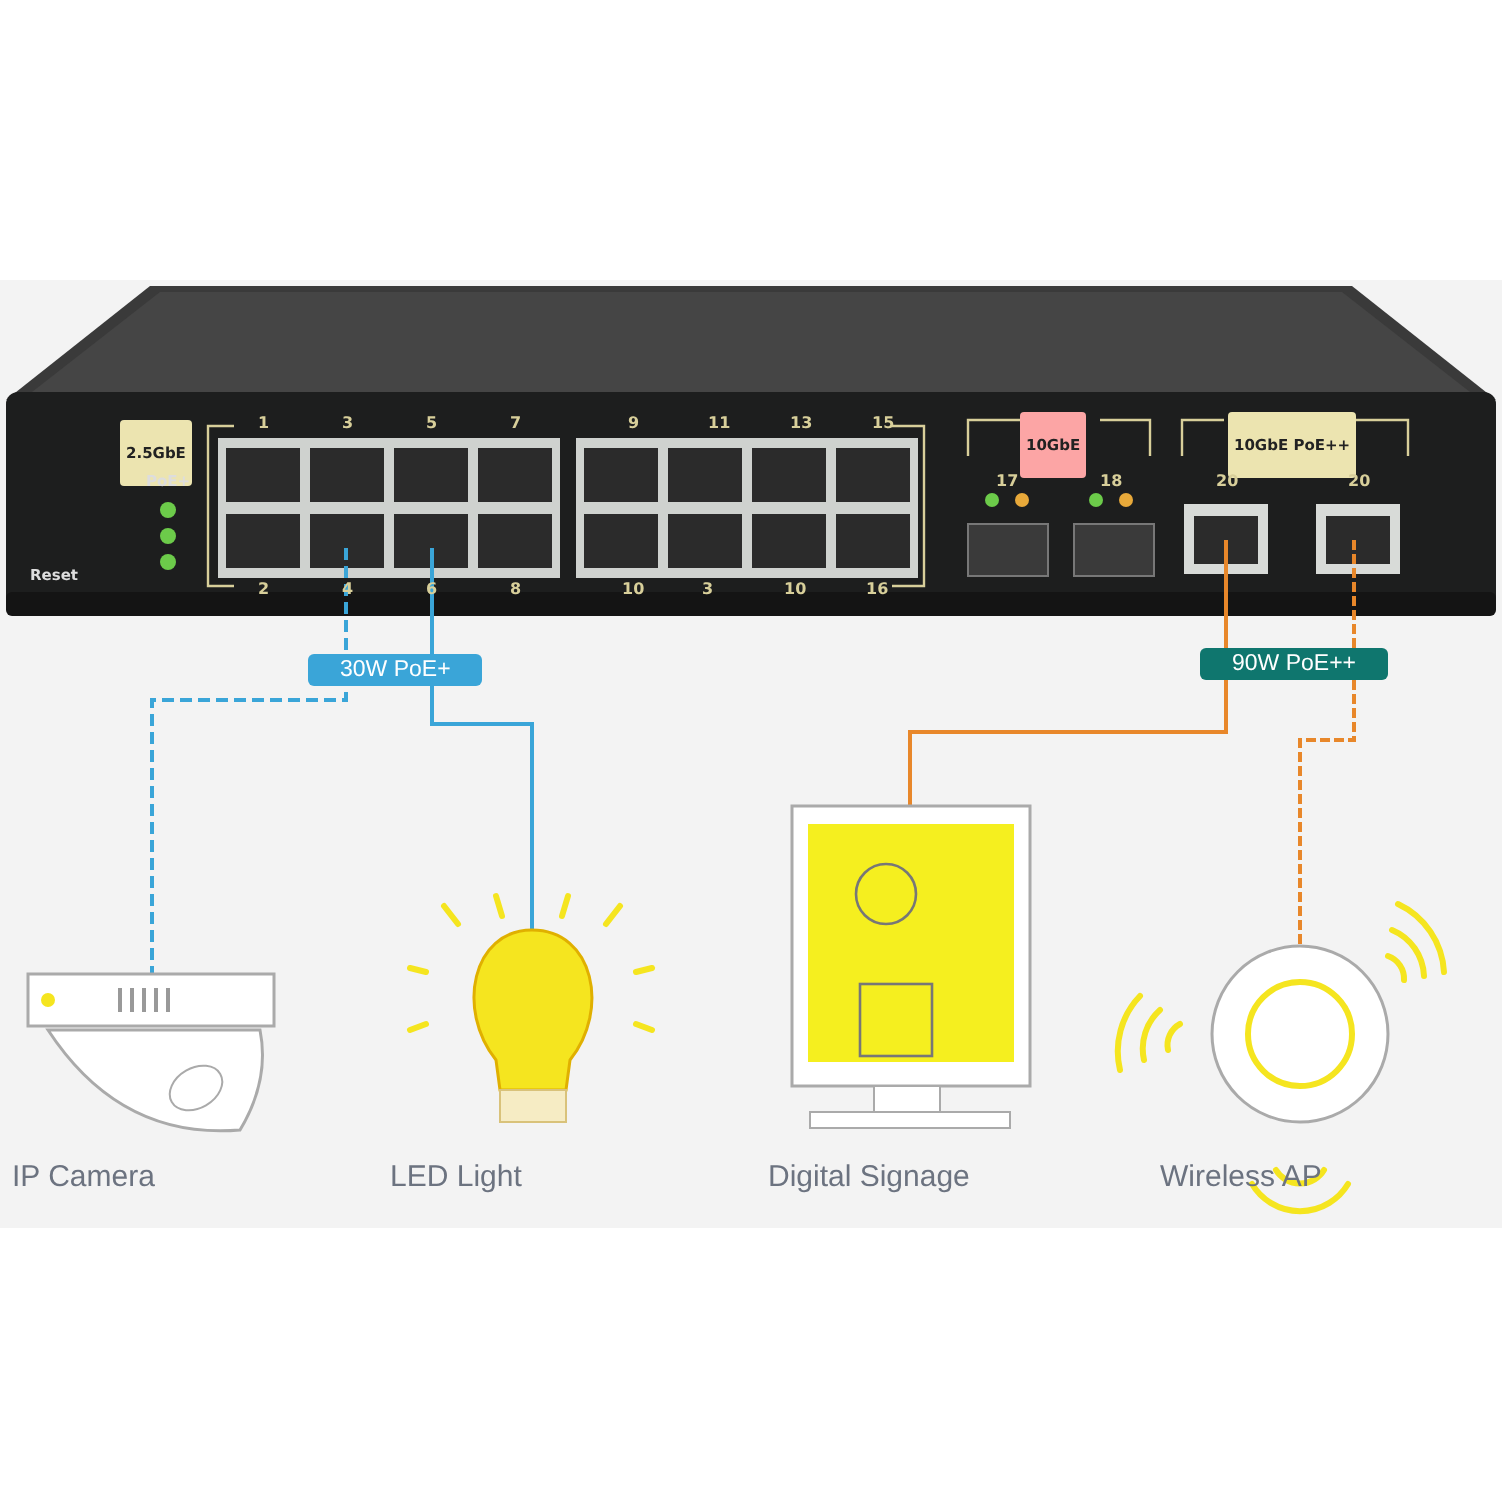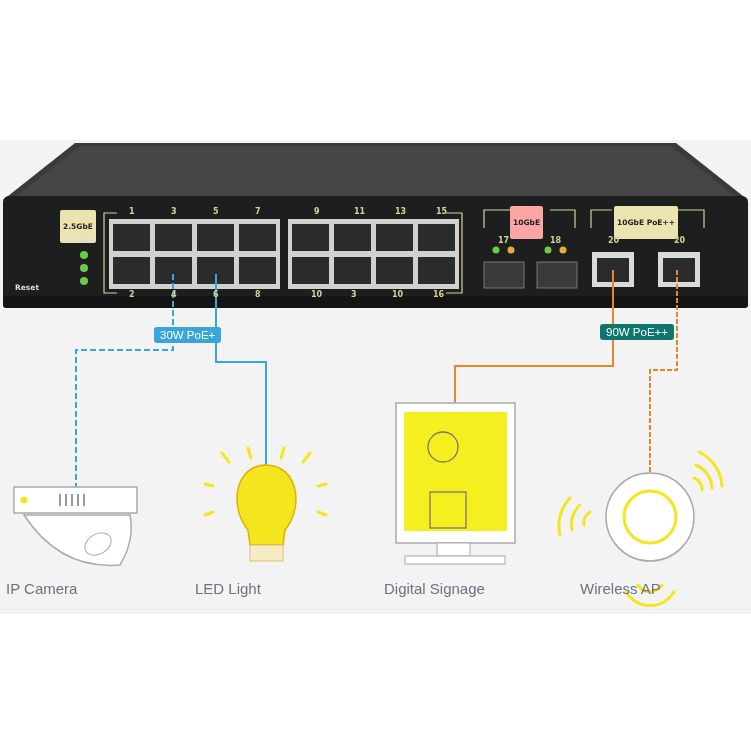--- a/index.html
+++ b/index.html
@@ -1,20 +1,20 @@
 <!DOCTYPE html>
 <html><head>
 <meta charset="utf-8">
 <style>
 *{box-sizing:border-box;margin:0;padding:0}
 body{width:751px;height:751px;background:#fff;position:relative;overflow:hidden;font-family:"Liberation Sans",sans-serif}
 #panel{position:absolute;left:0;top:140px;width:751px;height:474px;background:#f3f3f3}
 #sw{position:absolute;left:0;top:0;width:751px;height:751px}
 .lbl{position:absolute;font-size:15px;color:#6c7380;text-align:left;width:140px}
-.tag{position:absolute;font-size:11.5px;color:#fff;padding:2px 6px;border-radius:3px;white-space:nowrap}
+.tag{position:absolute;font-size:11.5px;color:#fff;padding:2px 16px;border-radius:3px;white-space:nowrap}
 .pn{position:absolute;font-size:8px;color:#d8cf9a;font-weight:bold;font-family:"DejaVu Sans",sans-serif}
 .sl{position:absolute;font-size:7.5px;font-weight:bold;border-radius:2px;padding:12px 3px;font-family:"DejaVu Sans",sans-serif}
 </style>
 </head>
 <body>
 
 <div id="panel"></div>
 
 <svg id="sw" viewBox="0 0 751 751">
 

